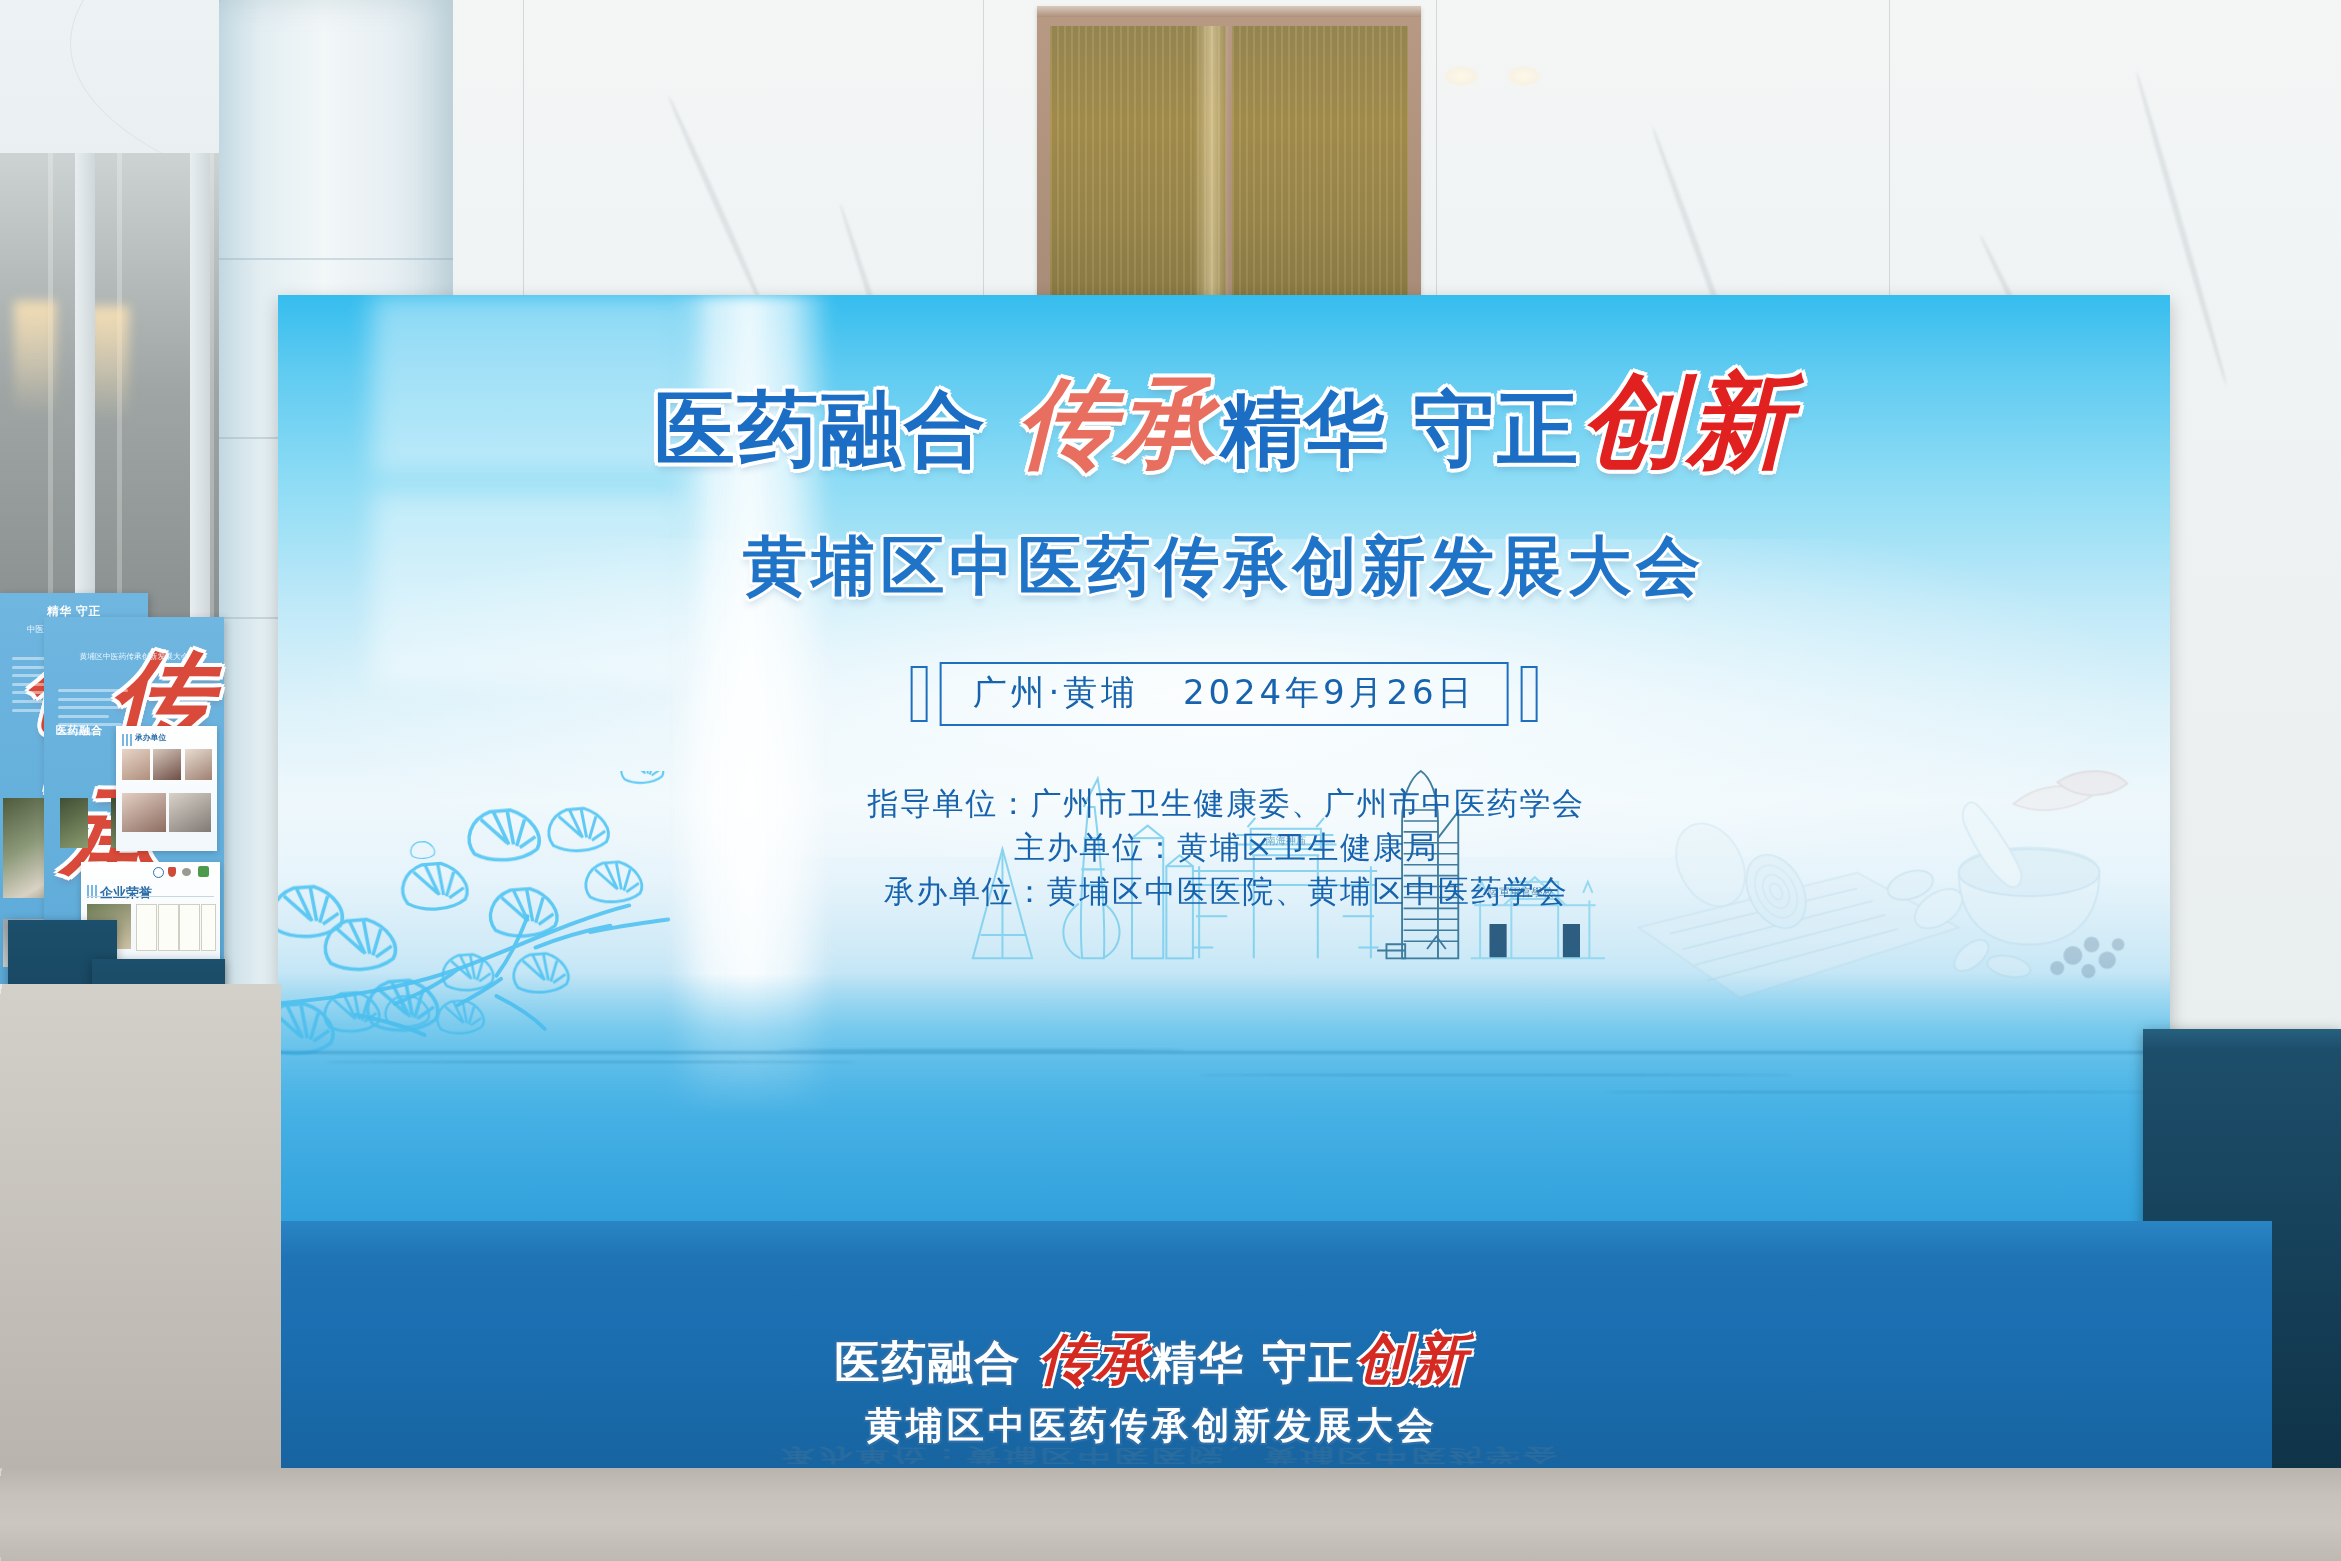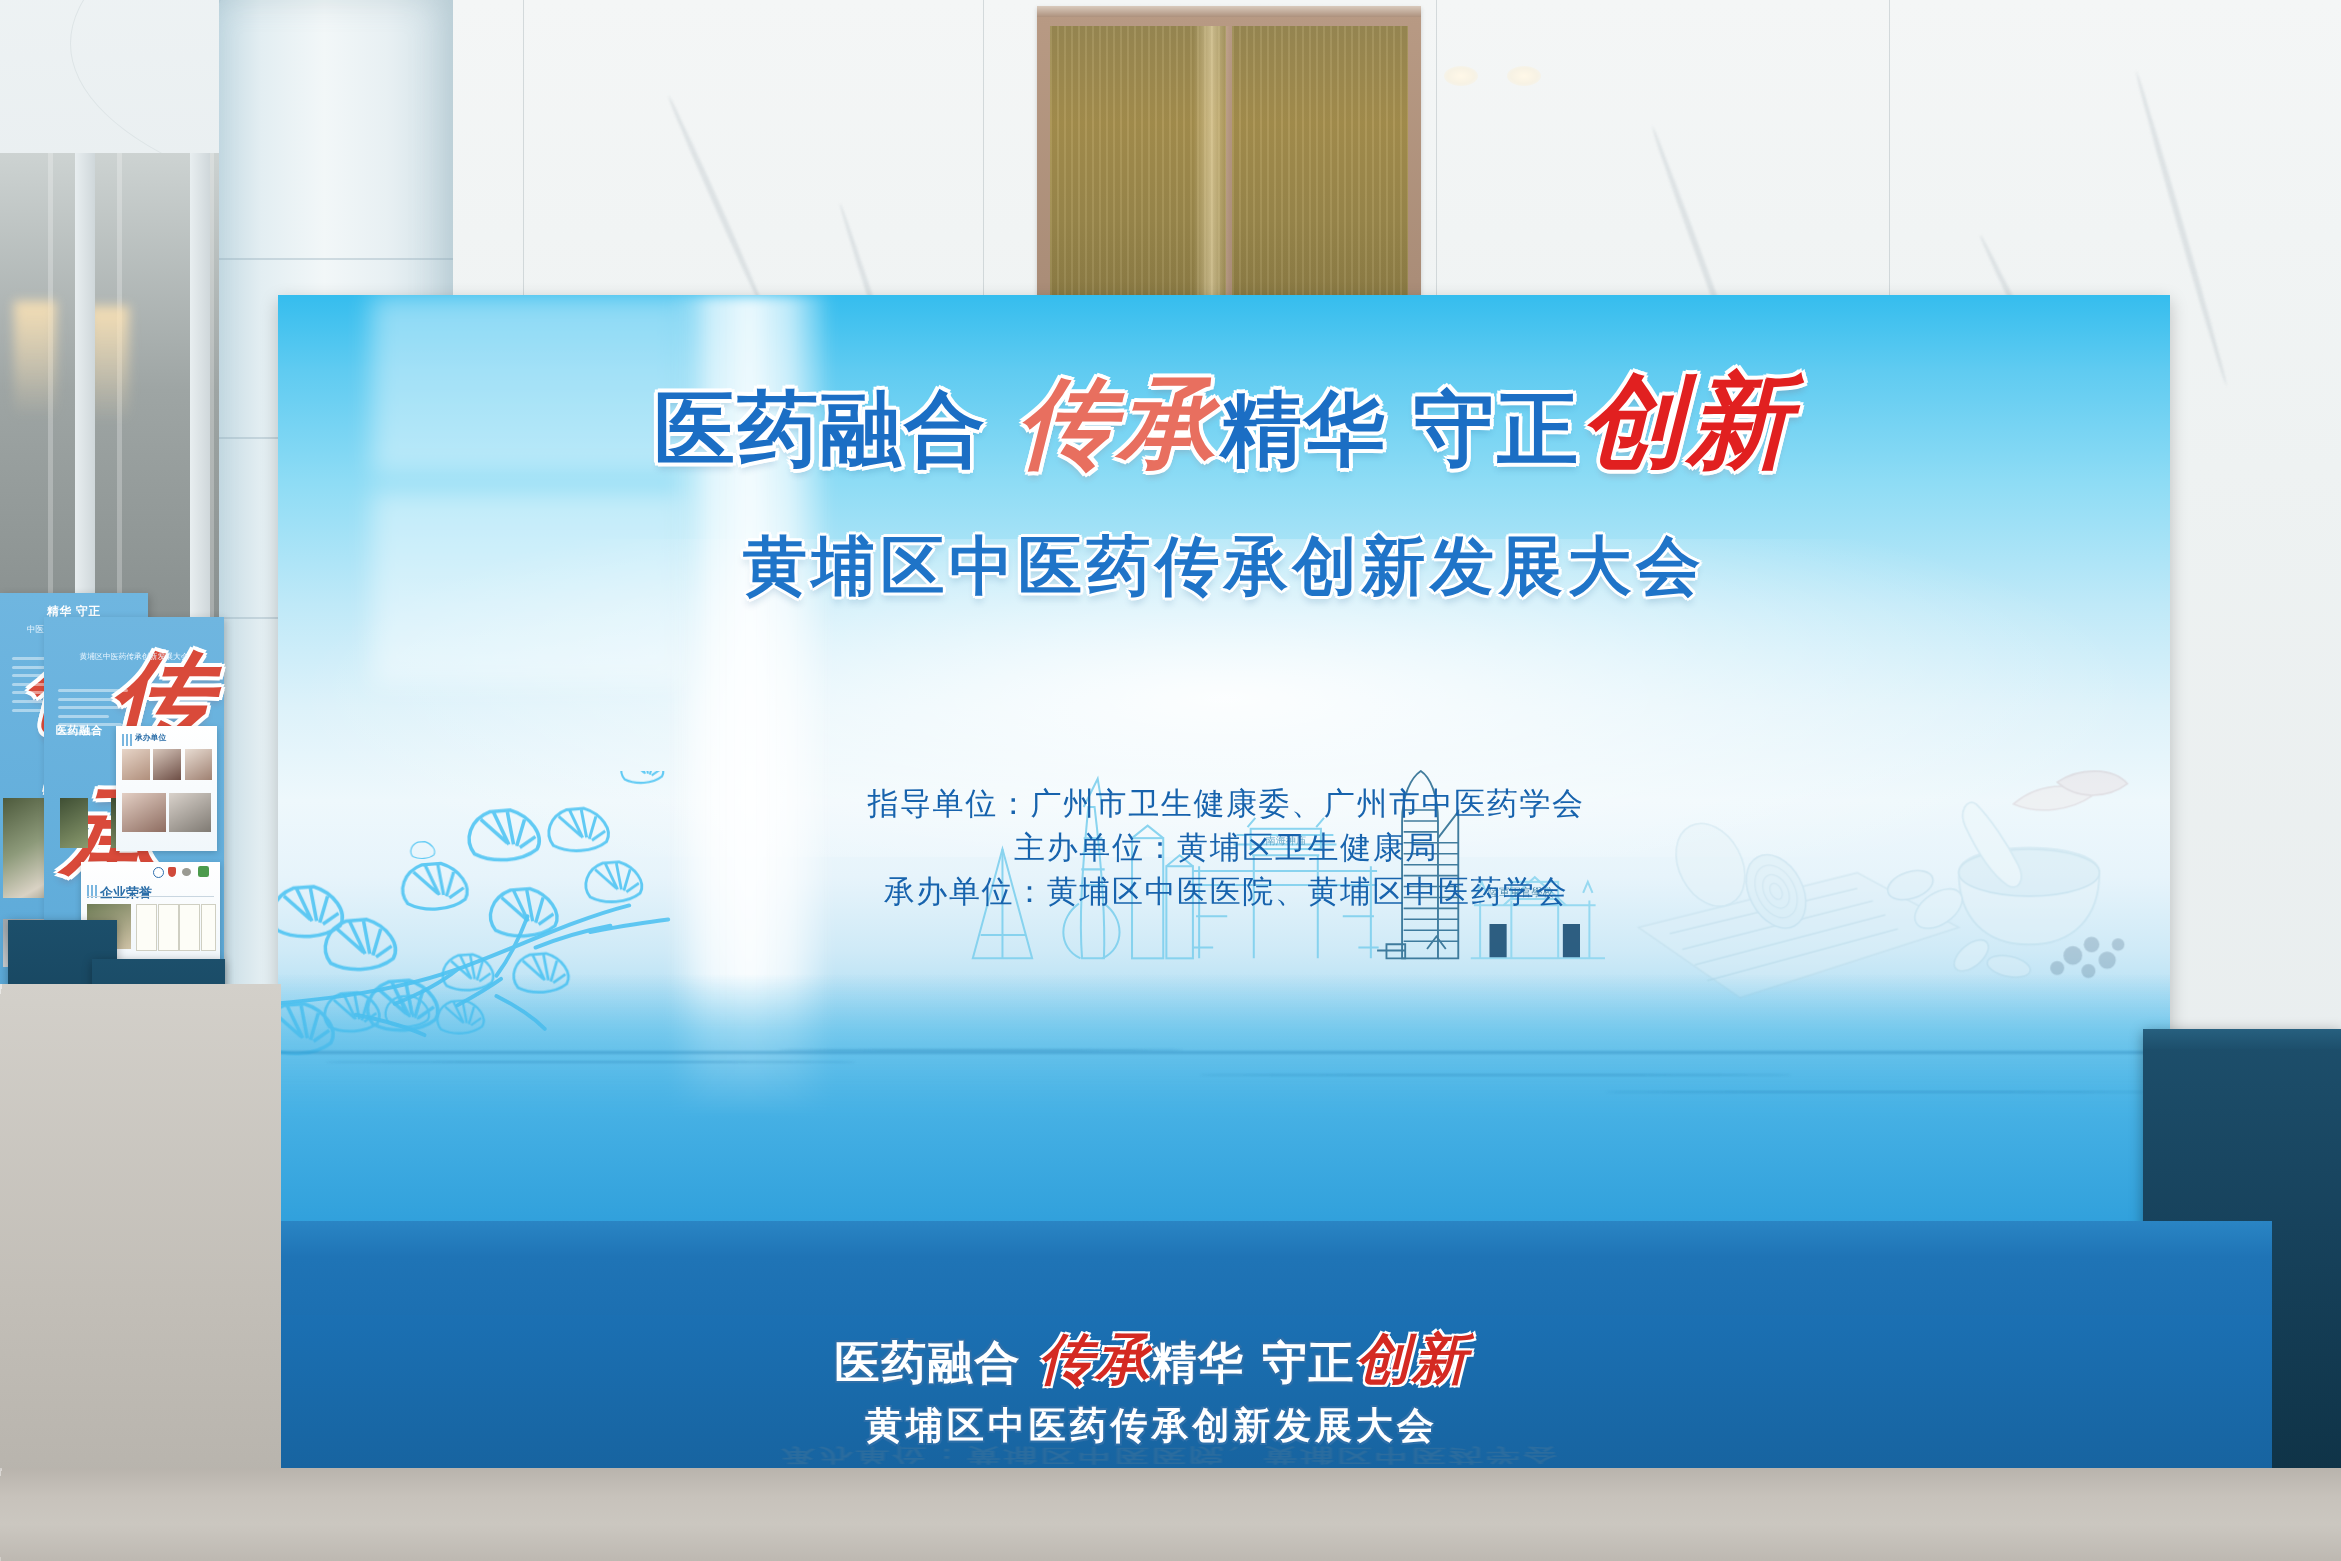--- a/index.html
+++ b/index.html
@@ -500,20 +500,28 @@
       <div class="bd-wave" style="left:921px;top:100px;width:593px;"></div>
       <div class="bd-wave" style="left:1327px;top:117px;width:546px;"></div>
     </div>
 
     <div class="headline">
       <span class="hl-blue">医药融合</span><span class="hl-gap"></span><span class="hl-coral">传承</span><span class="hl-blue">精华</span><span class="hl-gap"></span><span class="hl-blue">守正</span><span class="hl-red">创新</span>
     </div>
 
     <div class="subtitle">黄埔区中医药传承创新发展大会</div>
 
+    <div class="datebar">
+      <div class="bracket"></div>
+      <div class="datebox">
+        <span>广州·黄埔</span>
+        <span>2024年9月26日</span>
+      </div>
+      <div class="bracket"></div>
+    </div>
 
     <div class="orgs">
       <div>指导单位：广州市卫生健康委、广州市中医药学会</div>
       <div>主办单位：黄埔区卫生健康局</div>
       <div>承办单位：黄埔区中医医院、黄埔区中医药学会</div>
     </div>
   </div>
 
   <div class="side-table" style="left:2143px;top:1029px;width:199px;height:445px;">
     <div class="top"></div>

